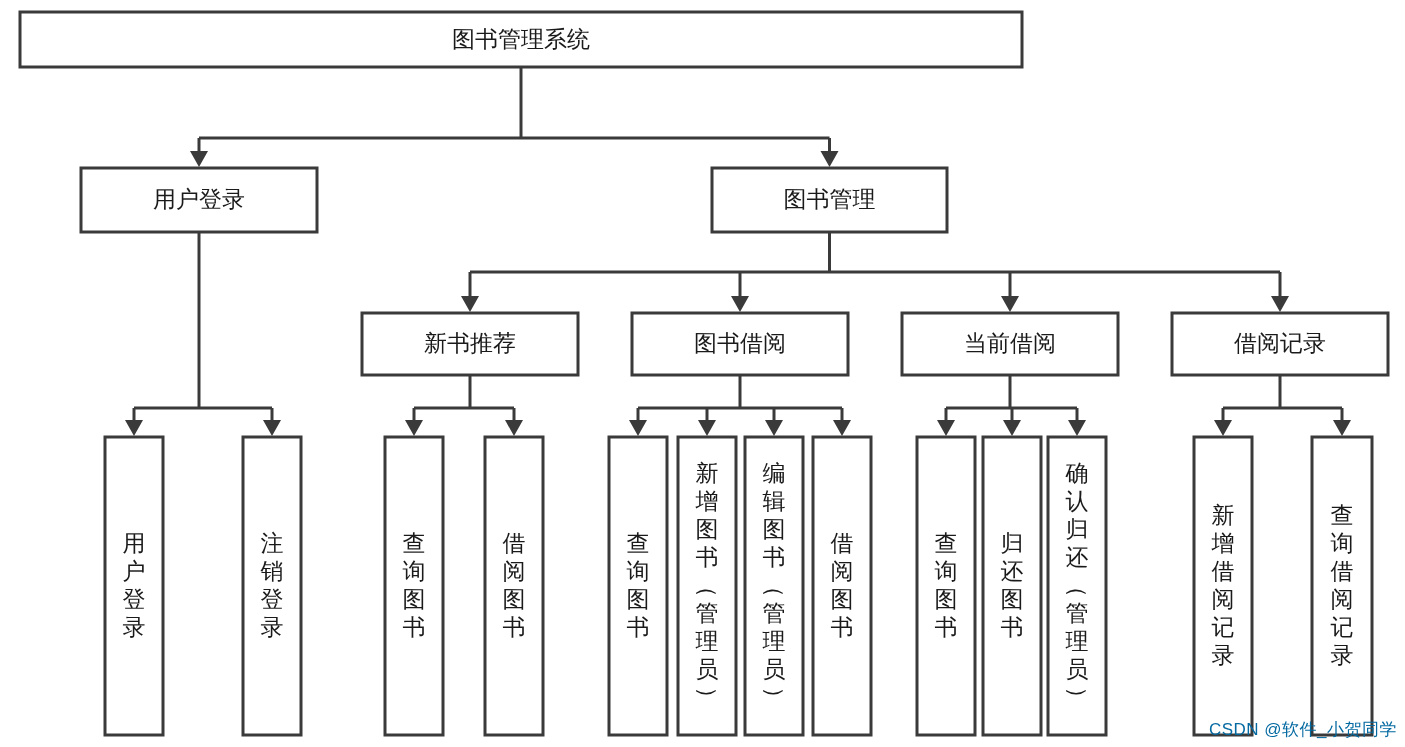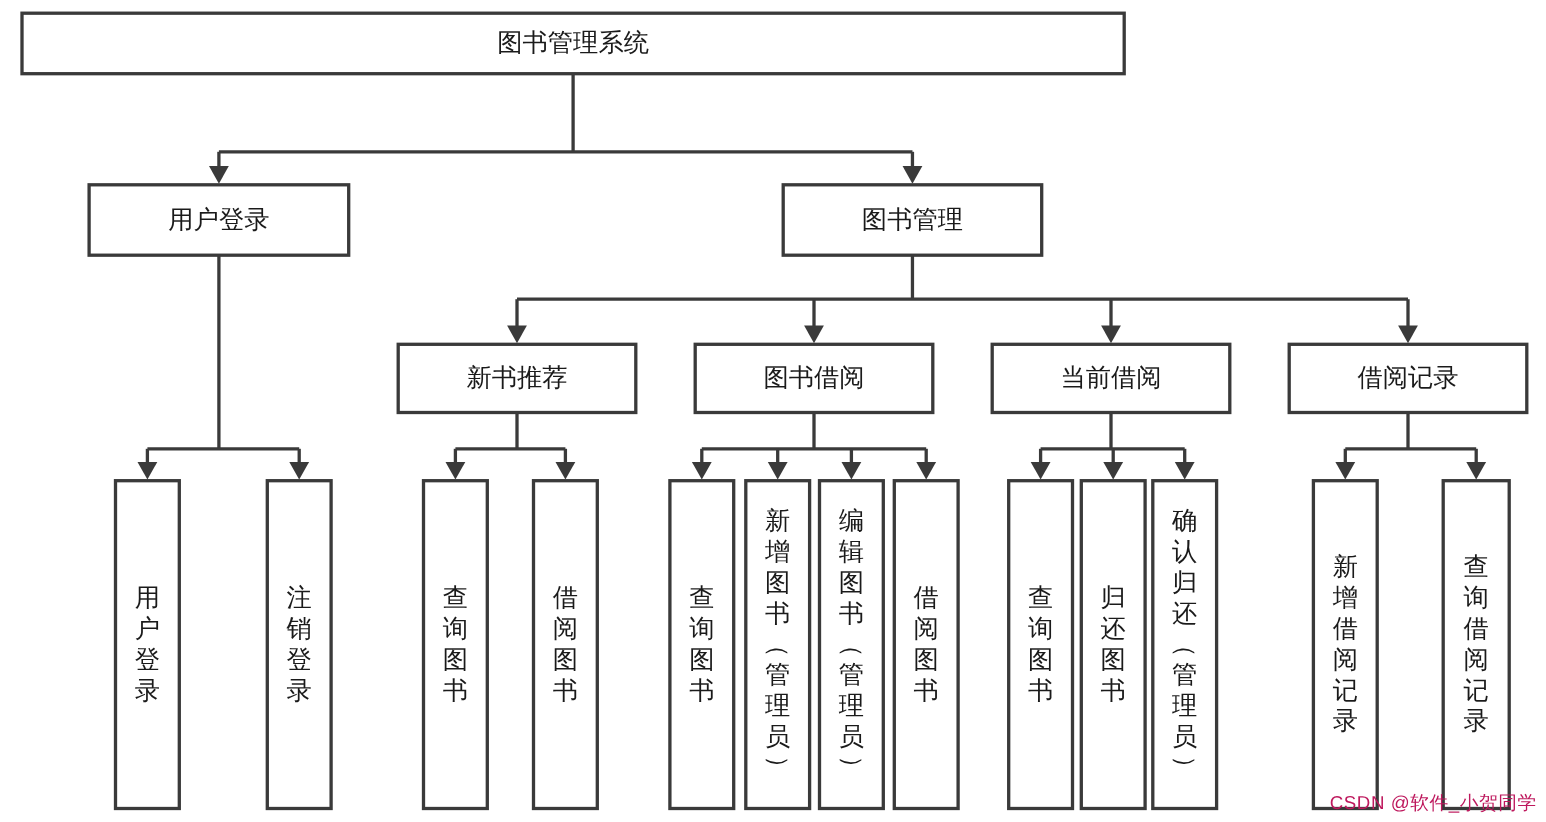--- a/index.html
+++ b/index.html
@@ -55,21 +55,21 @@
     fill: #1a1a1a;
     text-anchor: middle;
     white-space: pre;
   }
   .watermark {
     position: absolute;
     right: 8px;
     bottom: 6px;
     font-family: "Liberation Sans", "DejaVu Sans", sans-serif;
     font-size: 17px;
-    color: #be185d;
+    color: #0369a1;
     letter-spacing: 0.5px;
     user-select: none;
   }
 </style>
 </head>
 <body>
 
 <div id="diagram-root">
   <svg id="chart" viewBox="0 0 1405 747">
     <g id="connectors-layer">

